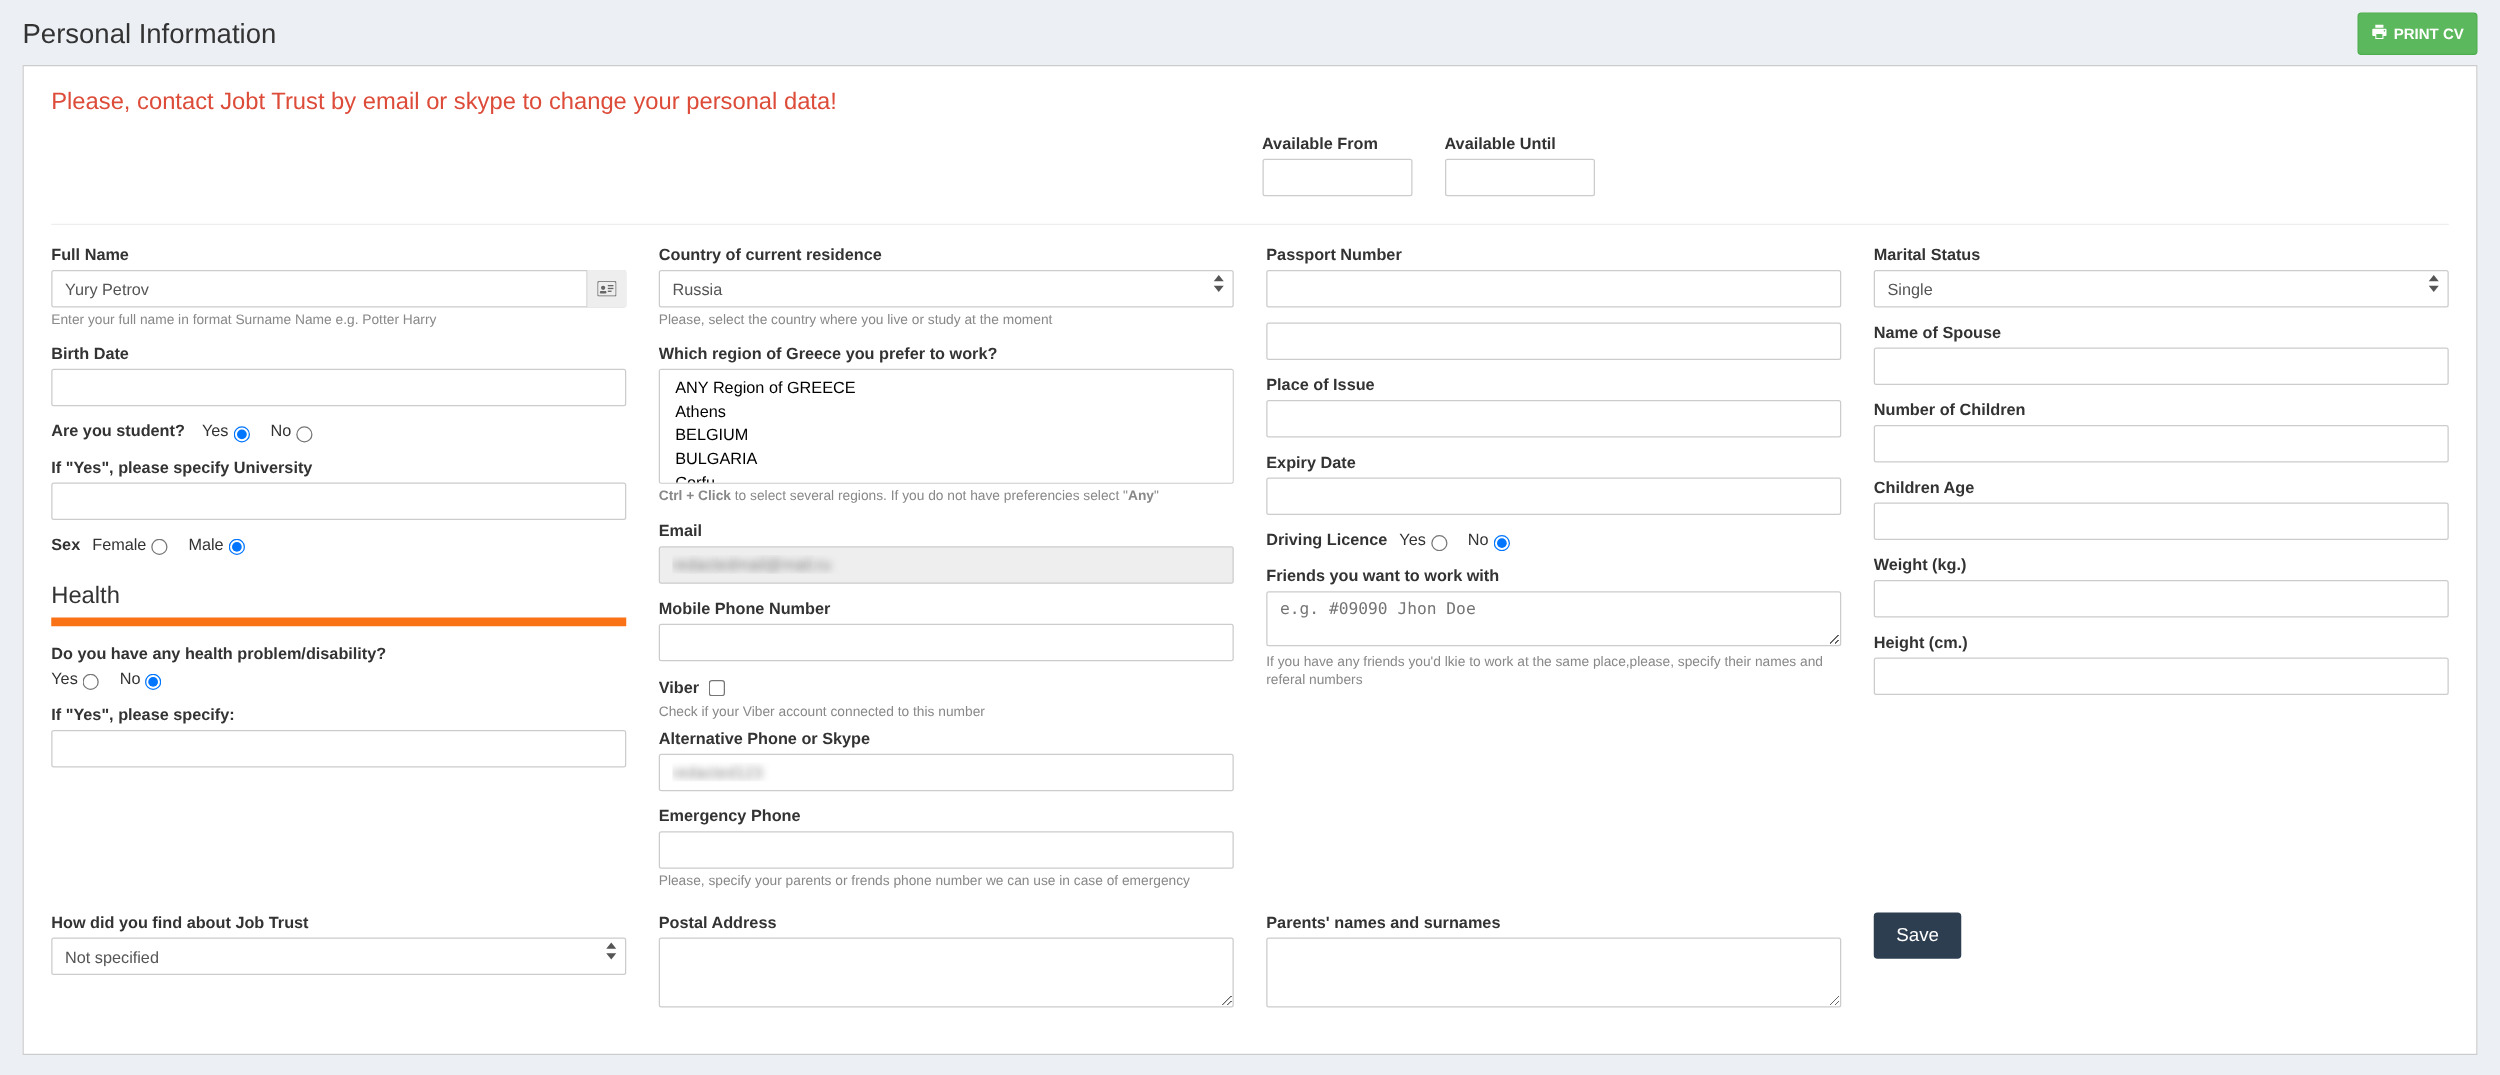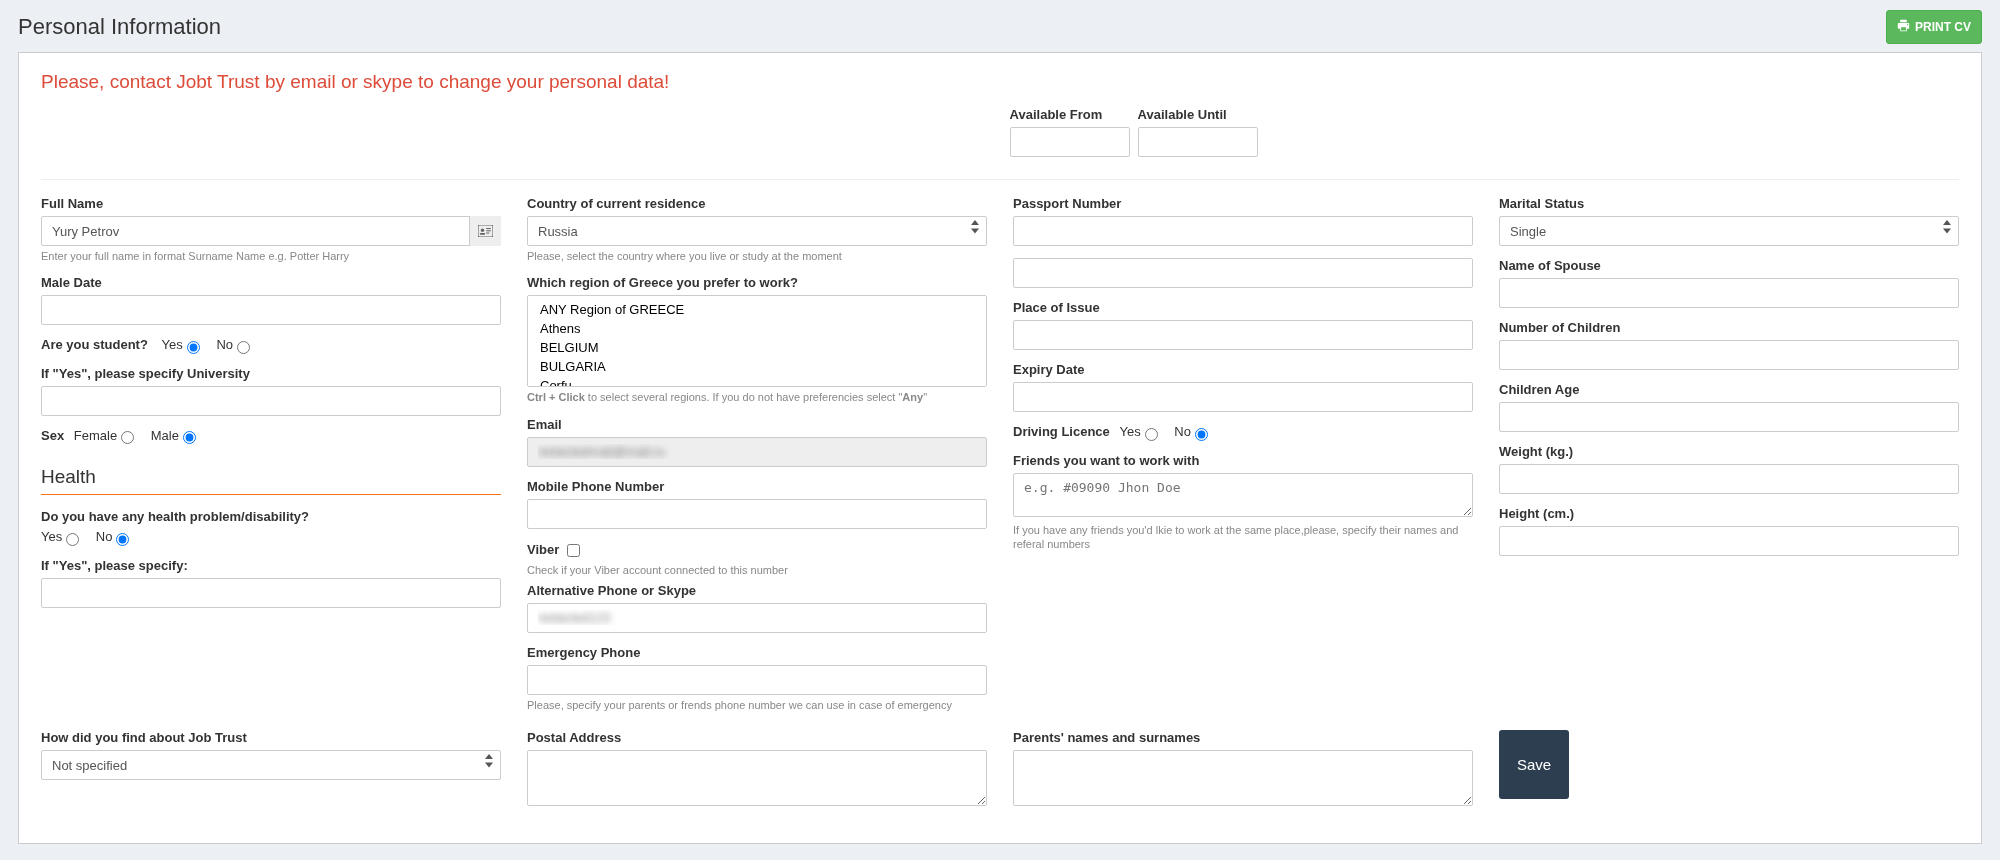--- a/index.html
+++ b/index.html
@@ -43,21 +43,21 @@
     padding: 18px 22px 22px;
   }
   .warning {
     color: #dd4b39;
     font-size: 19px;
     font-weight: 400;
     margin: 0 0 14px 0;
   }
   .avail-row {
     display: flex;
-    gap: 8px;
+    gap: 26px;
     margin-left: 50.5%;
     margin-bottom: 10px;
   }
   .avail-row .fg { width: 120px; }
   hr.sep {
     border: none;
     border-top: 1px solid #eee;
     margin: 10px 0 16px;
   }
   .grid4 {
@@ -105,41 +105,41 @@
     display: inline;
     font-weight: 400;
     font-size: 13px;
   }
   .inline-opts span { margin-left: 10px; }
   .inline-opts input[type=radio] { margin-left: 4px; vertical-align: middle; }
   .subhead {
     font-size: 19px;
     font-weight: 400;
     color: #333;
-    border-bottom: 1px solid #f97316;
+    border-bottom: 7px solid #f97316;
     padding-bottom: 6px;
     margin: 10px 0 14px;
   }
   .name-input-wrap { position: relative; }
   .name-input-wrap .badge-icon {
     position: absolute;
     right: 0; top: 0; bottom: 0;
     width: 32px;
     display: flex; align-items: center; justify-content: center;
     border-left: 1px solid #ccc;
     background: #eee;
     border-radius: 0 2px 2px 0;
   }
   .badge-icon svg { width: 15px; height: 12px; fill: #666; }
   .save-btn {
     background: #2c3e50;
     color: #fff;
     border: none;
     border-radius: 3px;
-    padding: 26px 18px;
+    padding: 10px 18px;
     font-size: 15px;
     cursor: pointer;
   }
   .bottom-row {
     display: grid;
     grid-template-columns: 1fr 1fr 1fr 1fr;
     gap: 0 26px;
     margin-top: 6px;
   }
   .blur { color: transparent; text-shadow: 0 0 6px rgba(80,80,80,0.7); user-select:none; }
@@ -214,21 +214,21 @@
                   <rect x="2.5" y="10.5" width="7" height="2.5" rx="1" fill="#666"></rect>
                   <rect x="11" y="4" width="6" height="1.4" fill="#666"></rect>
                   <rect x="11" y="7" width="6" height="1.4" fill="#666"></rect>
                   <rect x="11" y="10" width="4" height="1.4" fill="#666"></rect>
                 </svg>
             </span>
           </div>
           <div class="help">Enter your full name in format Surname Name e.g. Potter Harry</div>
         </div>
         <div class="fg">
-          <label class="lb">Male Date</label>
+          <label class="lb">Birth Date</label>
           <input class="inp" type="text" value="" style="">
         </div>
         <div class="fg">
           <label class="lb" style="display:inline">Are you student?</label>
           <span class="inline-opts">
             <span>Yes</span><input type="radio" name="student" checked="" style="">
             <span>No</span><input type="radio" name="student" style="">
           </span>
         </div>
         <div class="fg">

